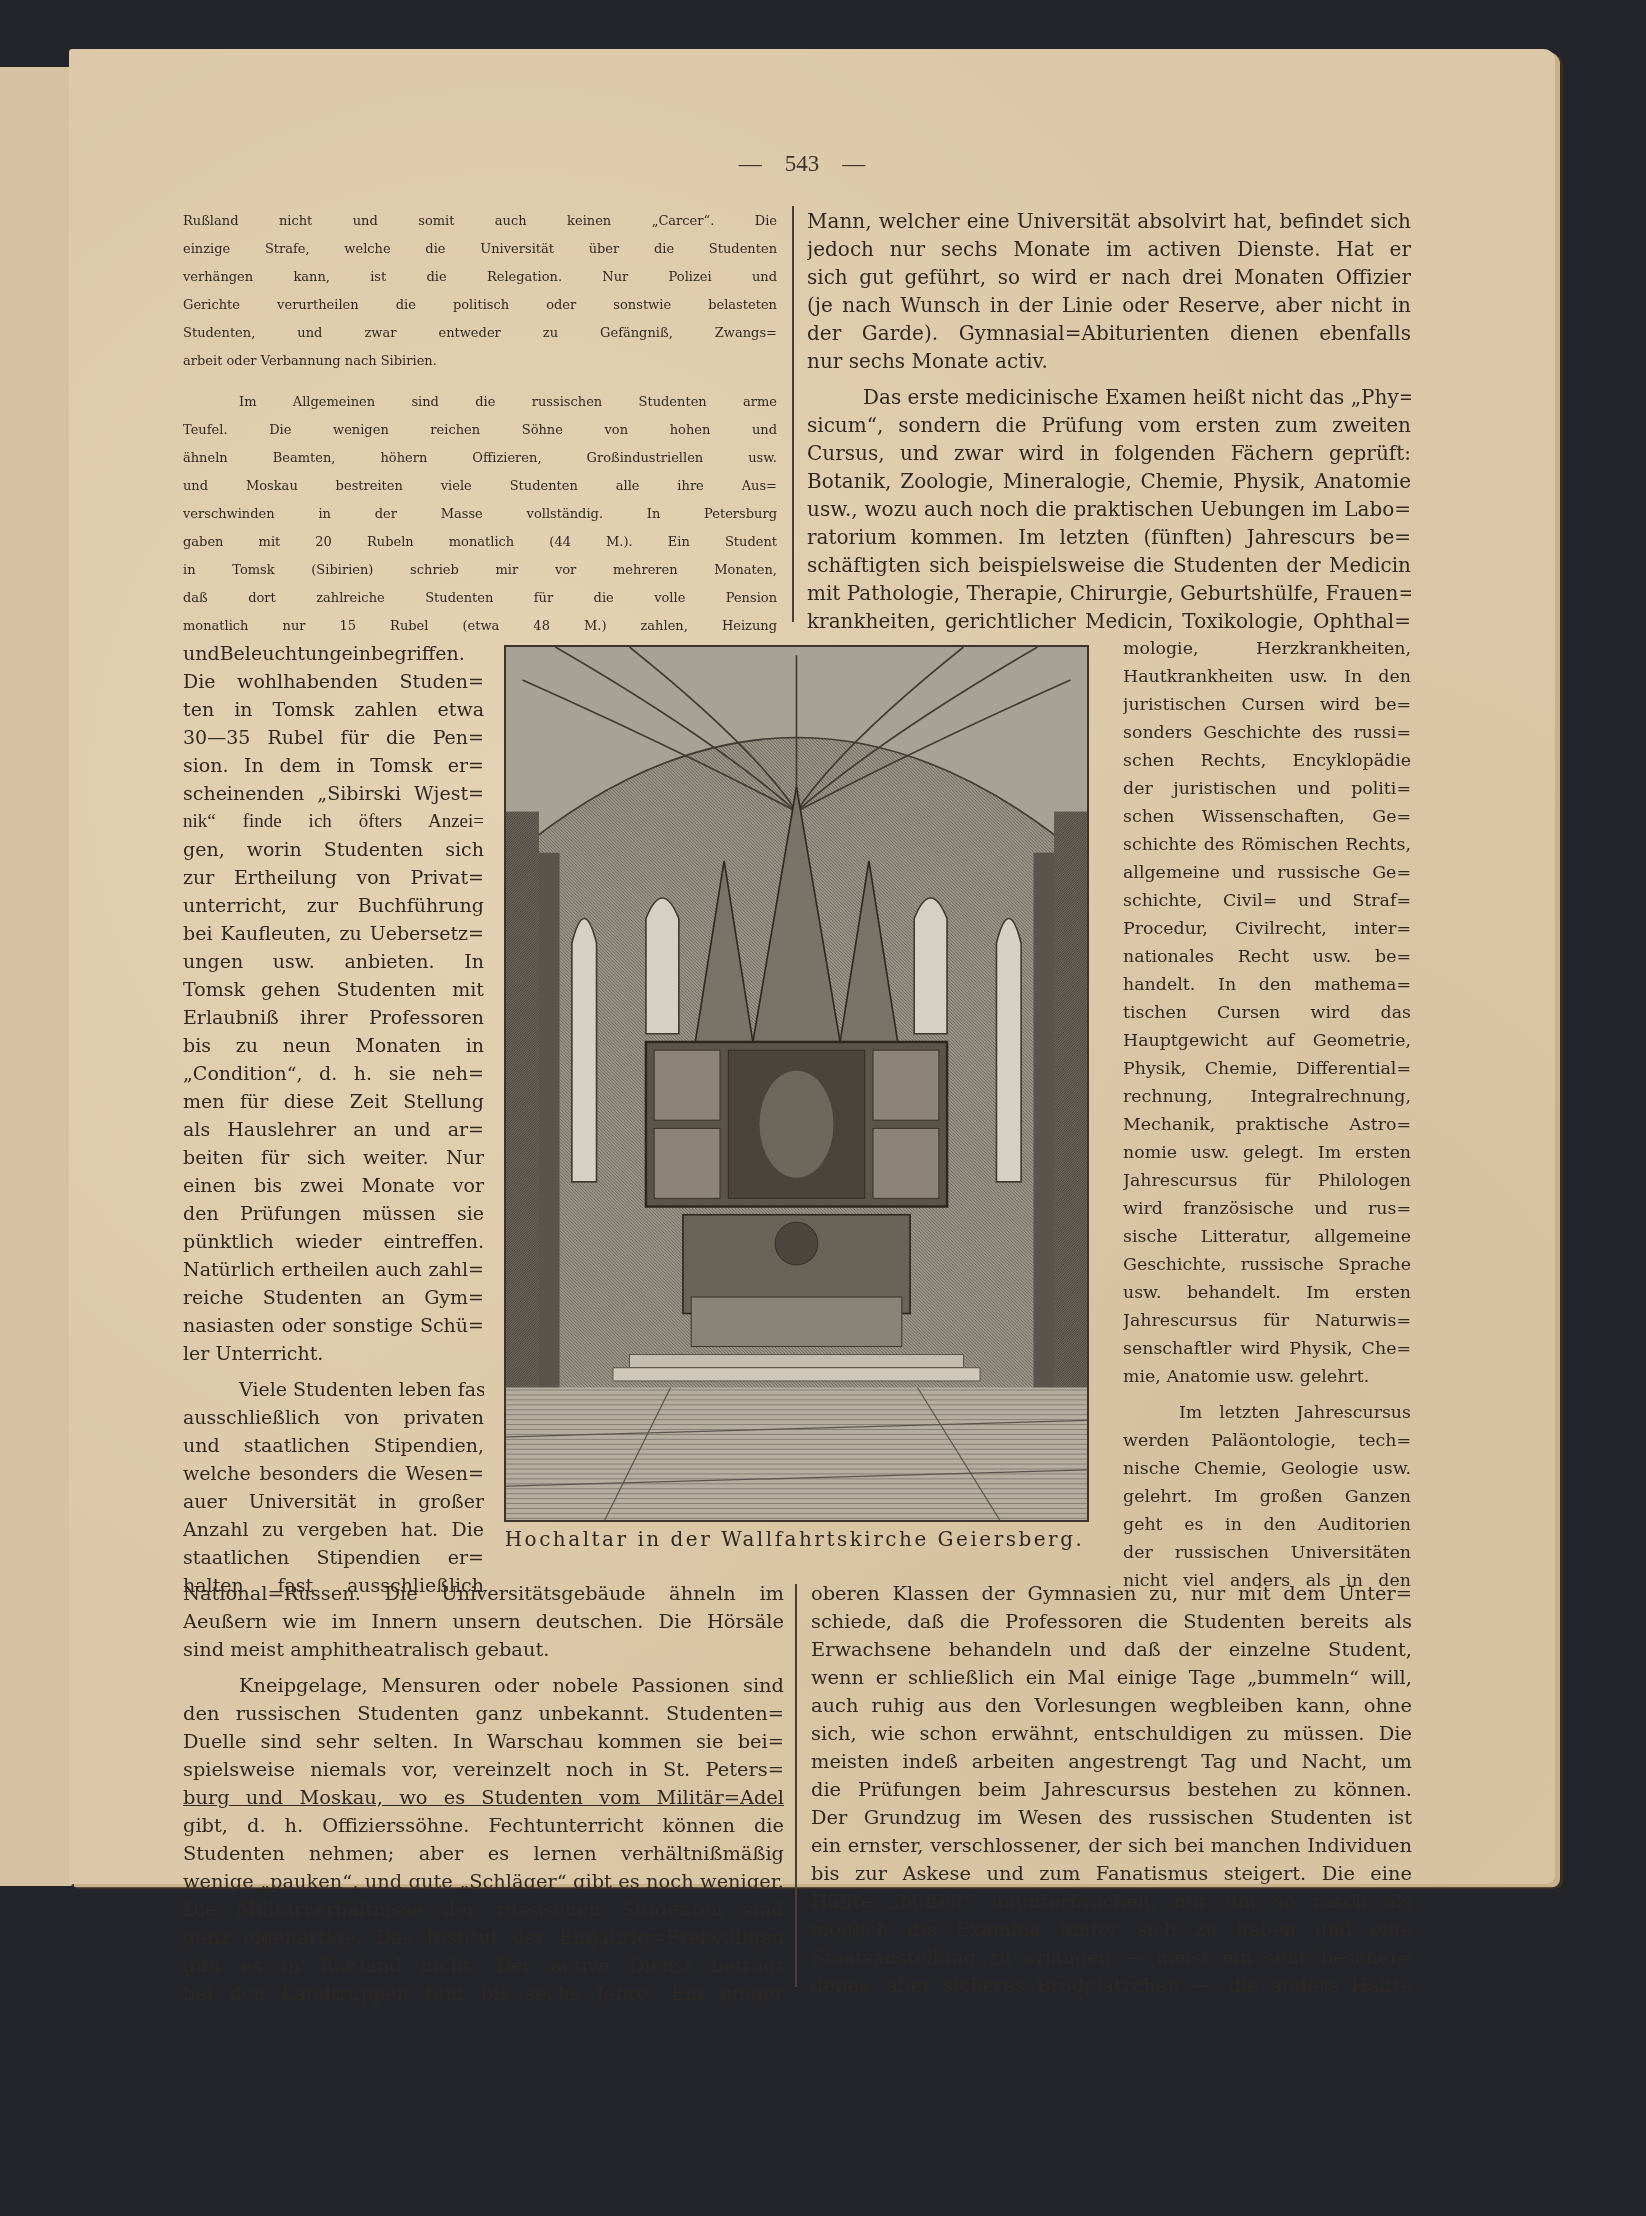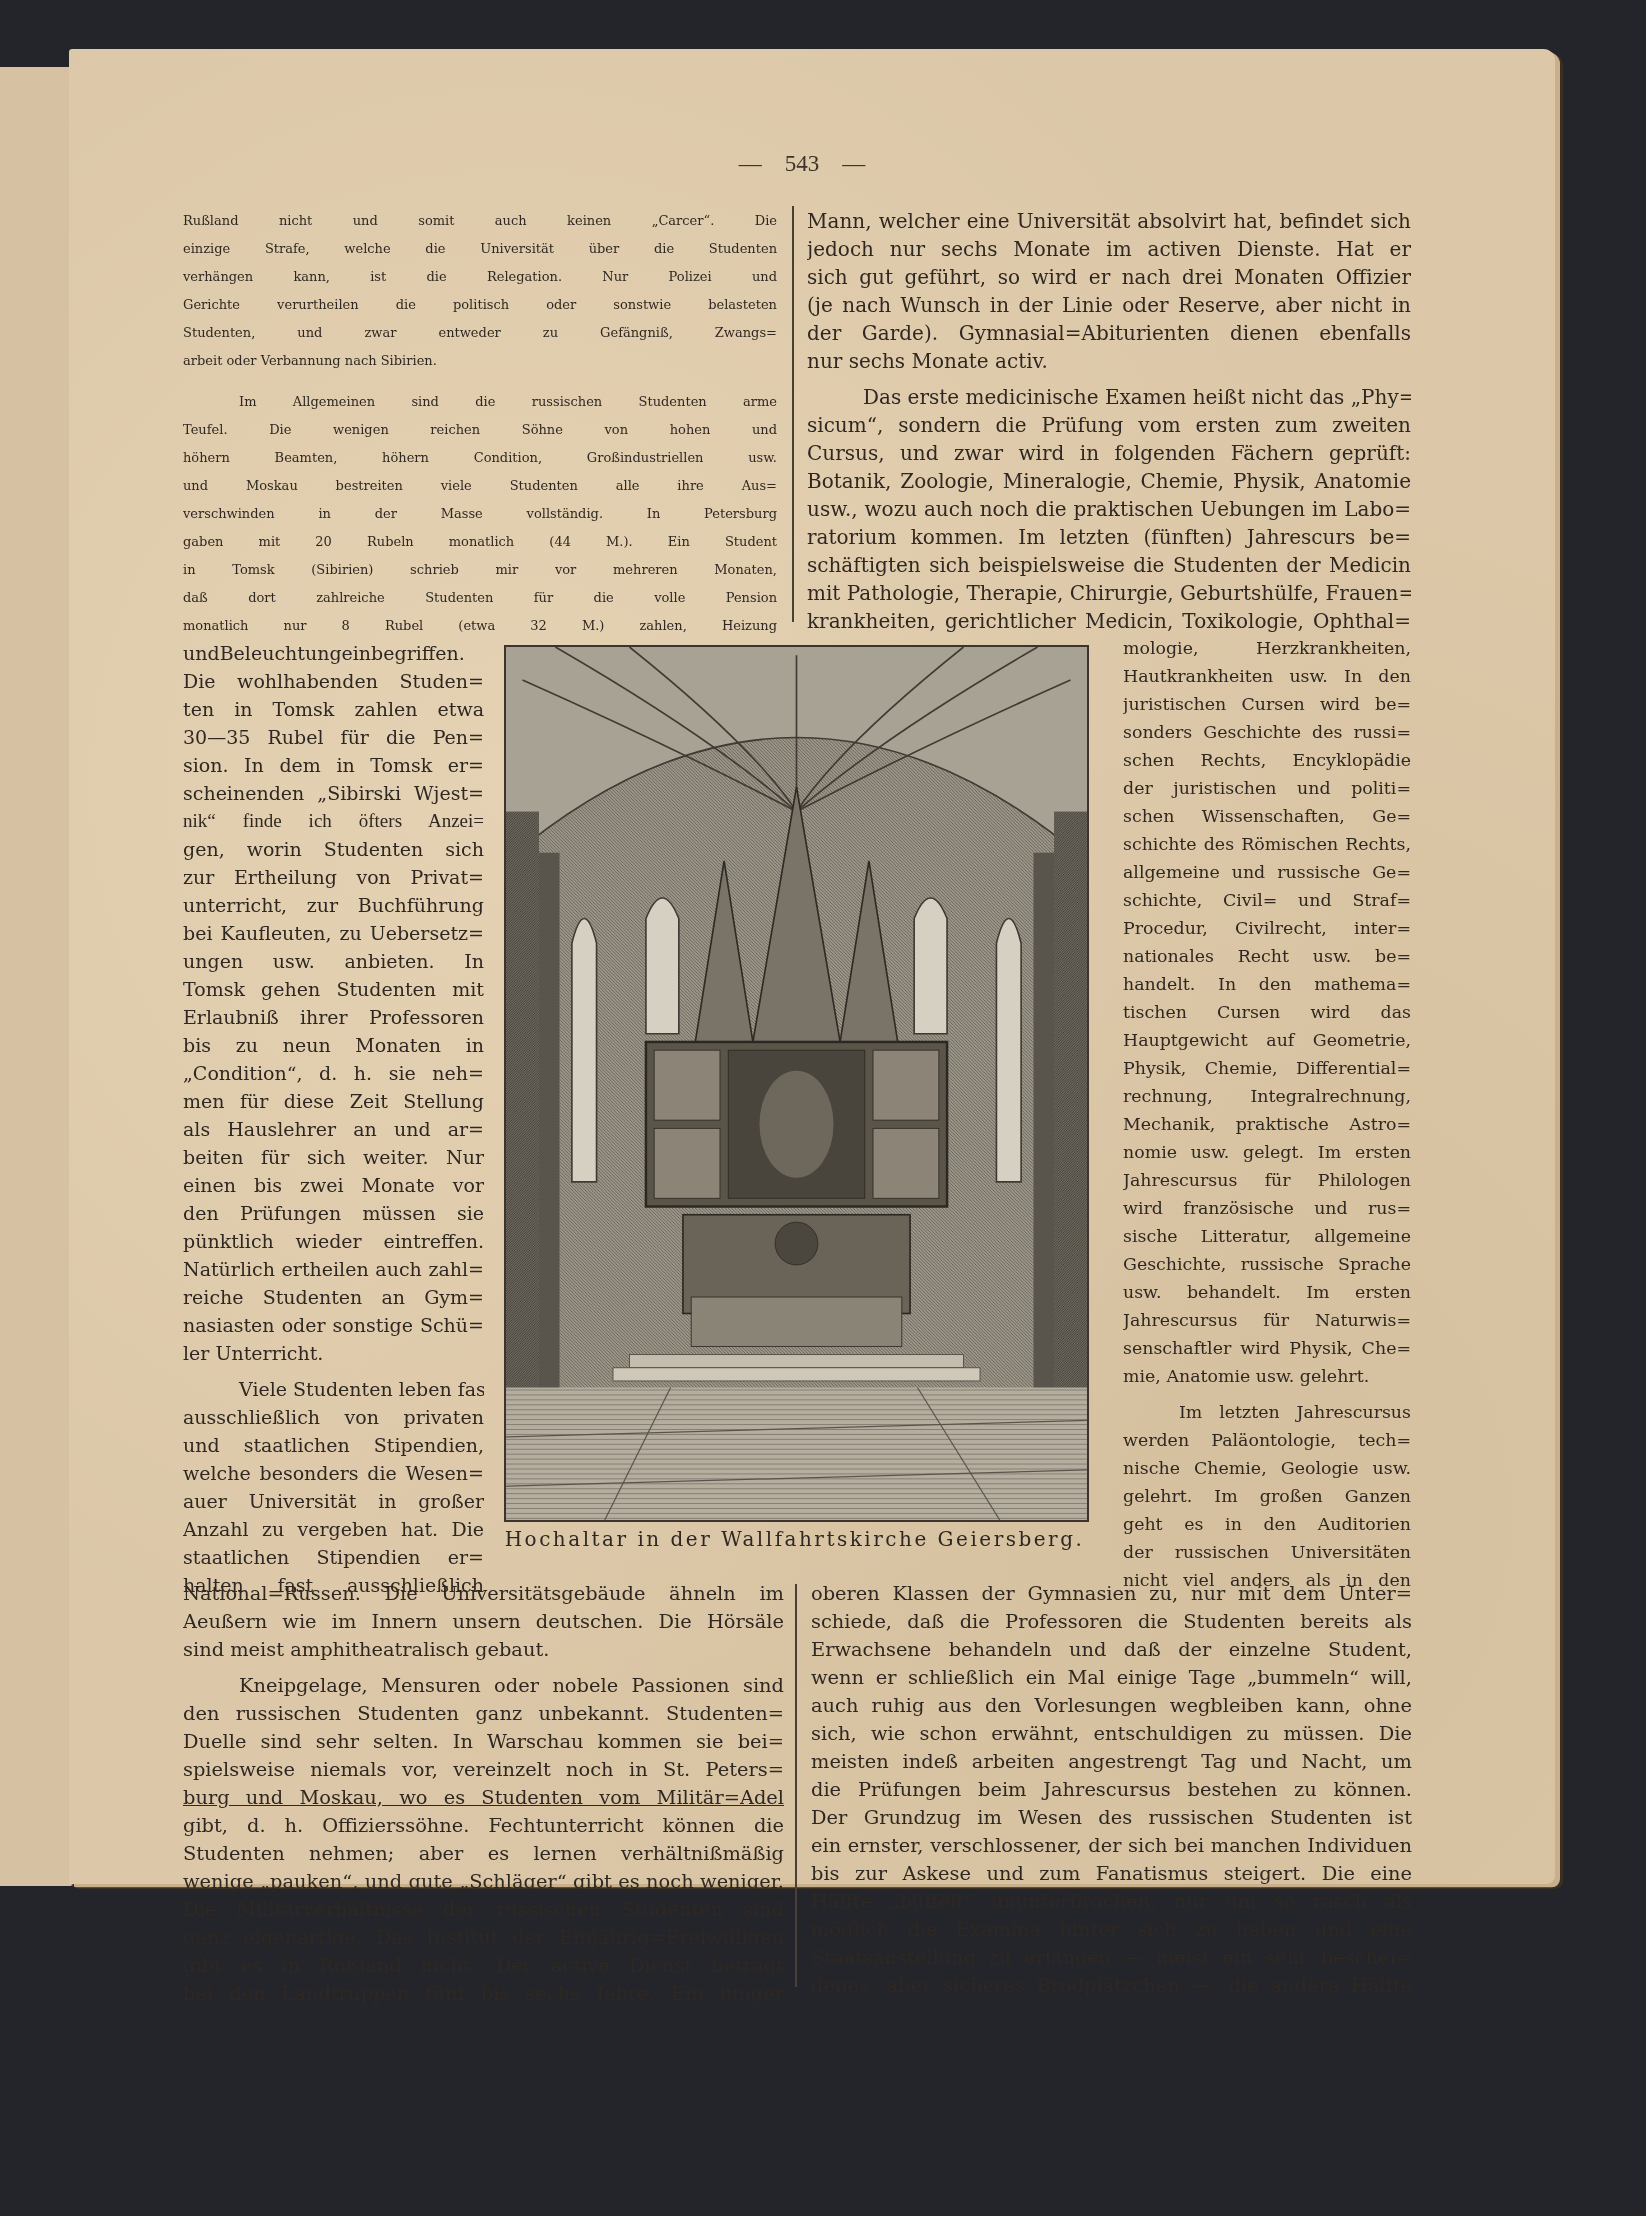--- a/index.html
+++ b/index.html
@@ -59,27 +59,27 @@
 
 <div class="col" id="lct" style="left: 183px; top: 207px; width: 594px; font-size: 13px;">
     <span class="line" style="overflow: hidden;">Rußland nicht und somit auch keinen „Carcer“. Die</span>
     <span class="line" style="overflow: hidden;">einzige Strafe, welche die Universität über die Studenten</span>
     <span class="line" style="overflow: hidden;">verhängen kann, ist die Relegation. Nur Polizei und</span>
     <span class="line" style="overflow: hidden;">Gerichte verurtheilen die politisch oder sonstwie belasteten</span>
     <span class="line" style="overflow: hidden;">Studenten, und zwar entweder zu Gefängniß, Zwangs=</span>
     <span class="line last" style="overflow: hidden;">arbeit oder Verbannung nach Sibirien.</span>
     <span class="line" style="text-indent: 56px; margin-top: 13px; overflow: hidden;">Im Allgemeinen sind die russischen Studenten arme</span>
     <span class="line" style="overflow: hidden;">Teufel. Die wenigen reichen Söhne von hohen und</span>
-    <span class="line" style="overflow: hidden;">höhern Beamten, höhern Condition, Großindustriellen usw.</span>
+    <span class="line" style="overflow: hidden;">ähneln Beamten, höhern Offizieren, Großindustriellen usw.</span>
     <span class="line" style="overflow: hidden;">und Moskau bestreiten viele Studenten alle ihre Aus=</span>
     <span class="line" style="overflow: hidden;">verschwinden in der Masse vollständig. In Petersburg</span>
     <span class="line" style="overflow: hidden;">gaben mit 20 Rubeln monatlich (44 M.). Ein Student</span>
     <span class="line" style="overflow: hidden;">in Tomsk (Sibirien) schrieb mir vor mehreren Monaten,</span>
     <span class="line" style="overflow: hidden;">daß dort zahlreiche Studenten für die volle Pension</span>
-    <span class="line" style="overflow: hidden;">monatlich nur 8 Rubel (etwa 32 M.) zahlen, Heizung</span>
+    <span class="line" style="overflow: hidden;">monatlich nur 15 Rubel (etwa 48 M.) zahlen, Heizung</span>
   </div>
 
 <div class="col" id="lcn" style="left: 183px; top: 639px; width: 301px; font-size: 19px;">
     <span class="line last" style="overflow: hidden;">undBeleuchtungeinbegriffen.</span>
     <span class="line" style="overflow: hidden;">Die wohlhabenden Studen=</span>
     <span class="line" style="overflow: hidden;">ten in Tomsk zahlen etwa</span>
     <span class="line" style="overflow: hidden;">30—35 Rubel für die Pen=</span>
     <span class="line" style="overflow: hidden;">sion. In dem in Tomsk er=</span>
     <span class="line" style="overflow: hidden;">scheinenden „Sibirski Wjest=</span>
     <span class="line" style="overflow: hidden; font-family: Liberation Serif, serif;">nik“ finde ich öfters Anzei=</span>

